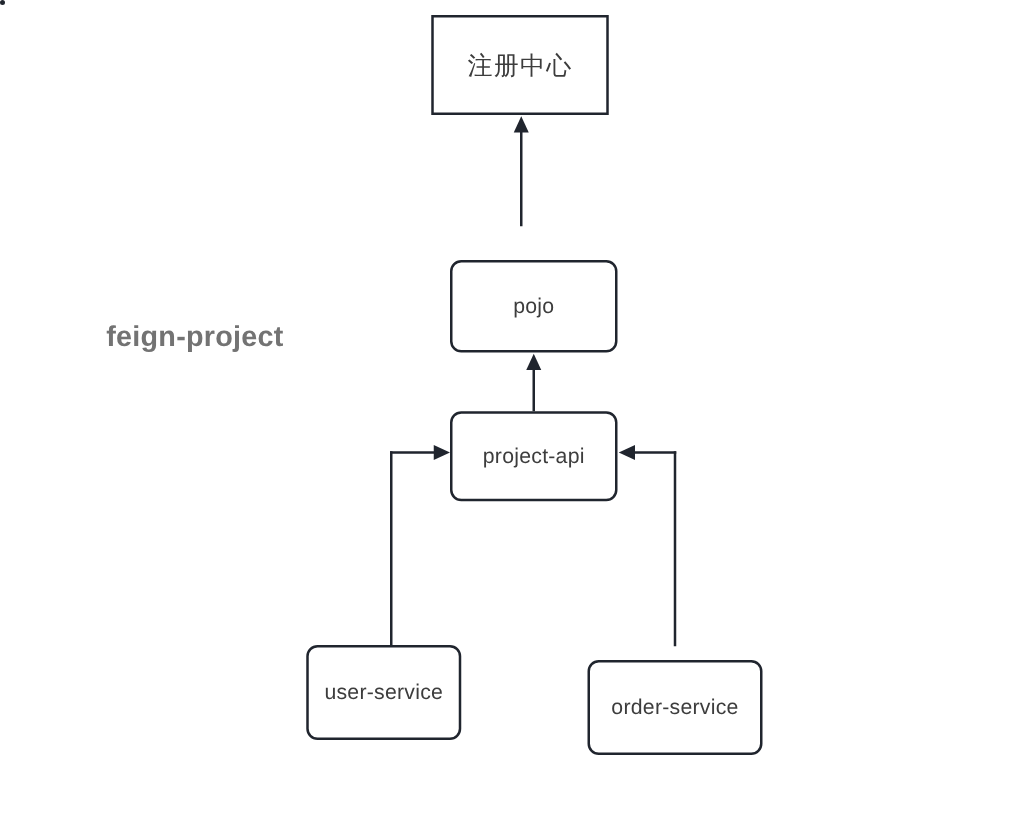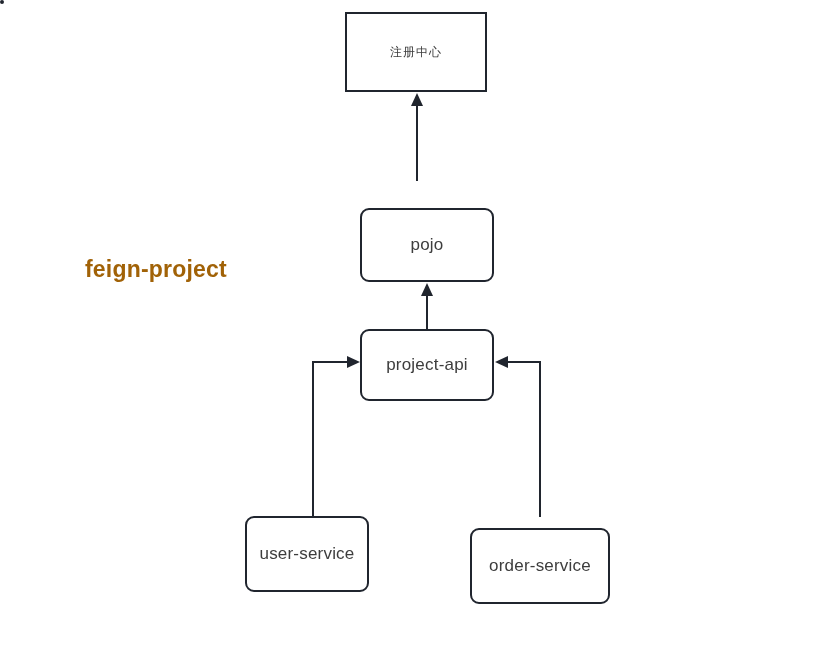--- a/index.html
+++ b/index.html
@@ -35,35 +35,35 @@
     border-radius: 9px;
   }
   .node.sharp {
     border-radius: 0;
   }
   .node-label {
     pointer-events: none;
   }
   
   #node-registry .node-label {
-    font-size: 12px;
+    font-size: 20px;
     letter-spacing: 1px;
   }
   
   #group-feign {
     position: absolute;
     box-sizing: border-box;
     background: transparent;
     border: 2px solid #20252e;
     border-radius: 4px;
     z-index: 1;
   }
   #group-feign-label {
     position: absolute;
-    color: #a16207;
+    color: #737373;
     font-size: 23px;
     font-weight: 600;
     letter-spacing: 0.2px;
     white-space: nowrap;
     z-index: 4;
   }
   
   .edge-line {
     position: absolute;
     background: #20252e;

